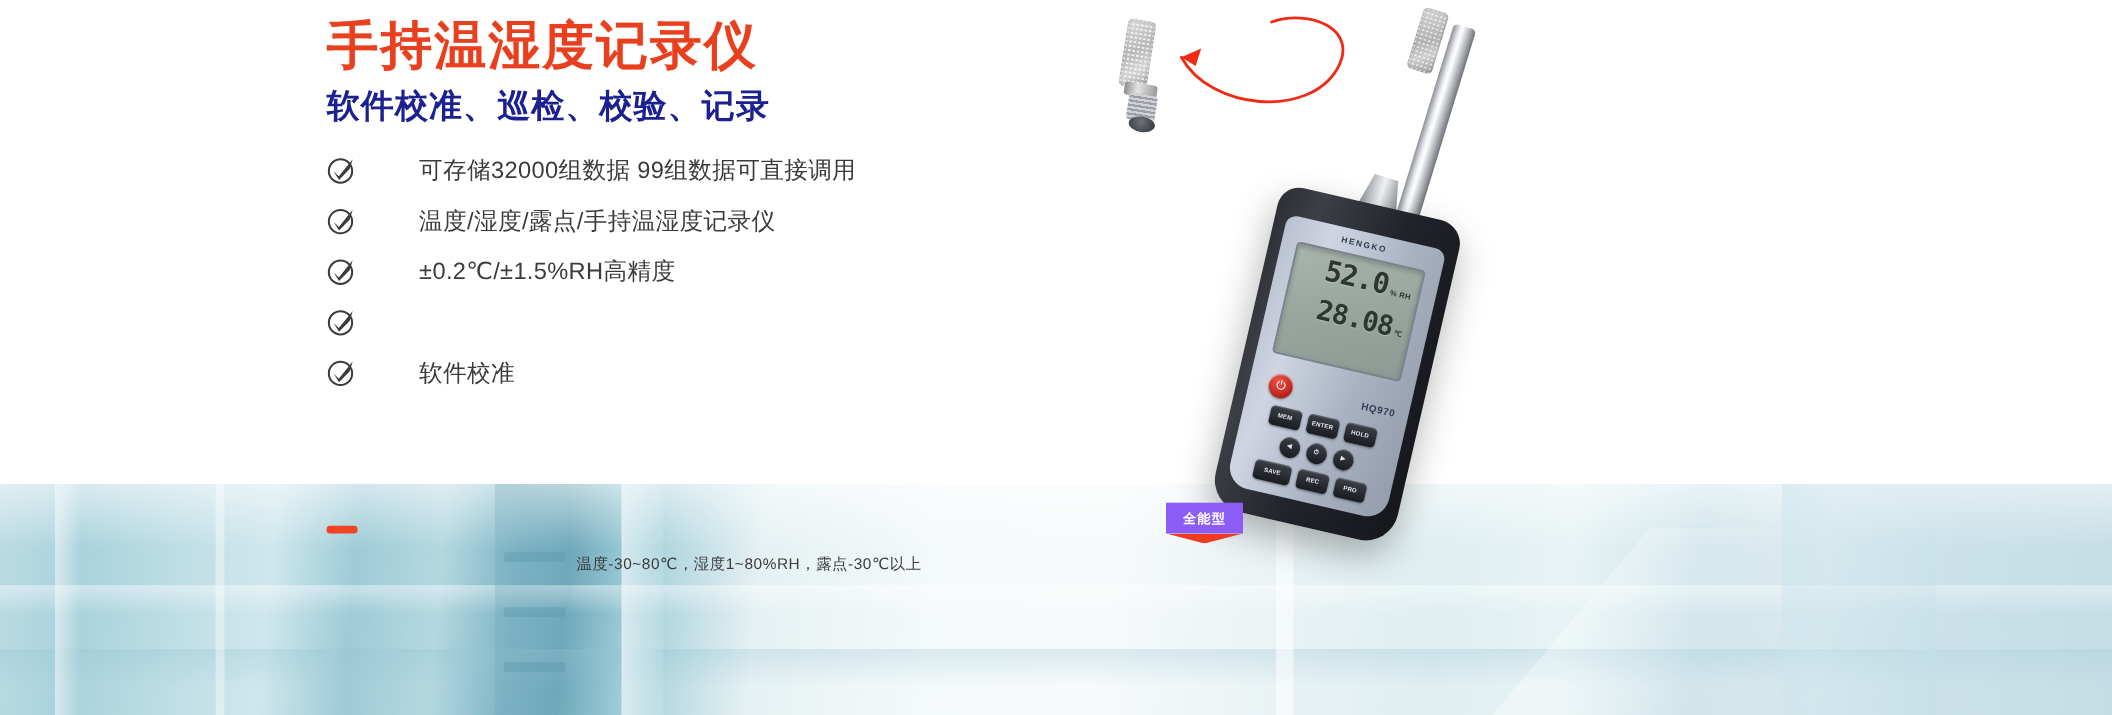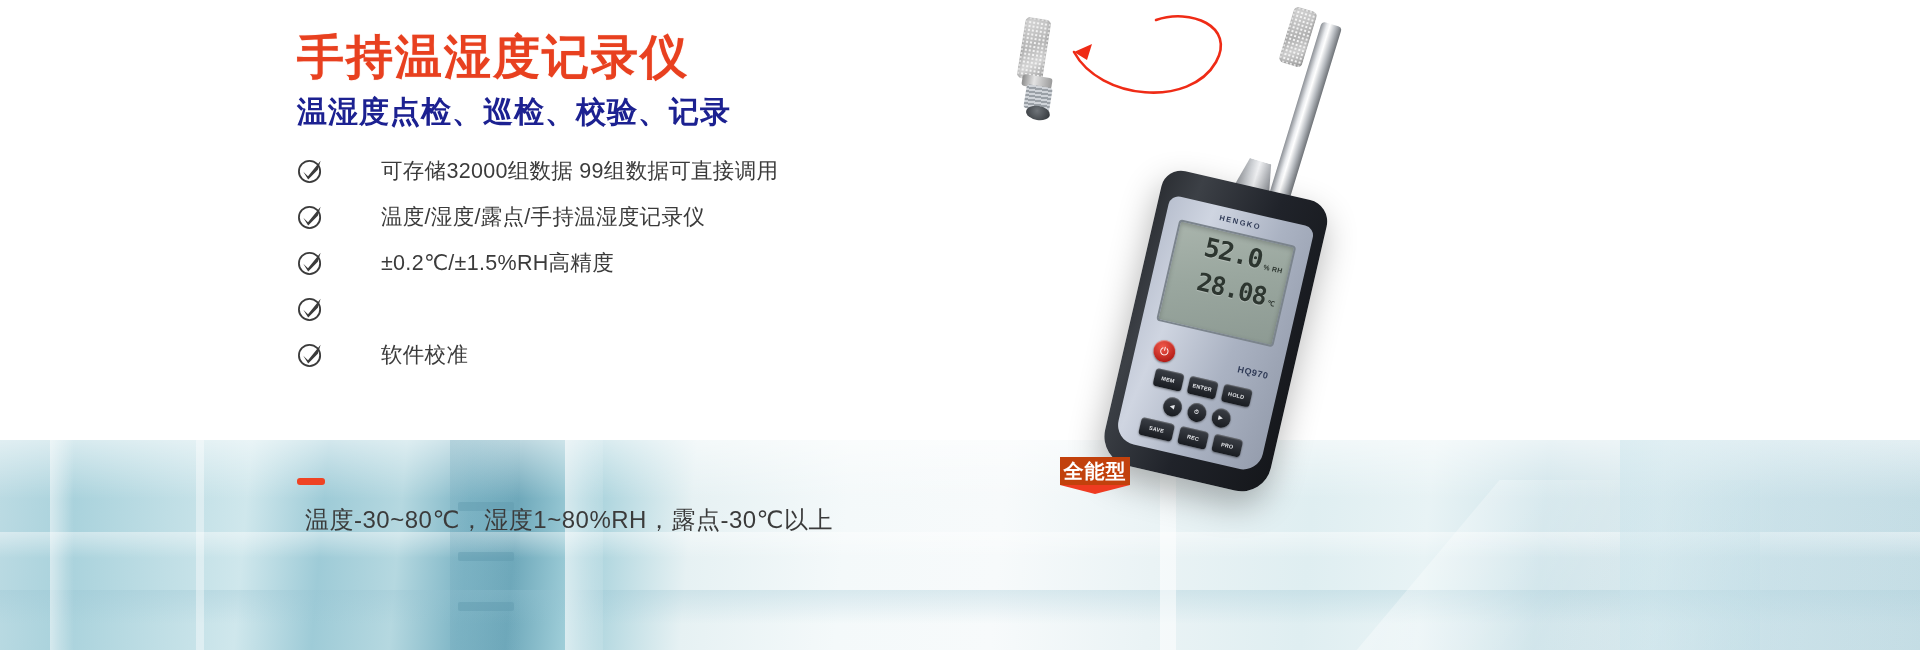--- a/index.html
+++ b/index.html
@@ -46,40 +46,40 @@
   }
   .bb-glass2 {
     position:absolute; right:0; top:0; width:300px; height:210px;
     background:linear-gradient(100deg, rgba(200,228,236,.45), rgba(255,255,255,.15));
   }
 
   
   .copy { position:absolute; left:297px; top:0; width:760px; }
 
   .title {
-    margin-top:32px;
+    margin-top:16px;
     font-size:47px; line-height:1.08; font-weight:bold;
     color:#e8401f; letter-spacing:2px;
     text-shadow:0 0 1px rgba(232,64,31,.4);
   }
   .subtitle {
     margin-top:9px;
     font-size:30px; font-weight:bold; color:#1c2191; letter-spacing:1px;
   }
 
   .features { margin-top:17px; }
   .feature { display:flex; align-items:center; height:41px; margin-bottom:5px; }
   .feature .ck { width:27px; height:27px; flex:0 0 27px; margin-right:17px; position:relative; }
   .feature .txt { font-size:21.5px; color:#3b3b3b; letter-spacing:.3px; white-space:nowrap;margin-left:40px; }
 
   
   .rec { position:absolute; left:297px; top:478px; width:760px; }
   .rec-dash { width:28px; height:7px; border-radius:3px; background:#ef4323; margin-bottom:19px; }
   .rec-l1 { font-size:21px; color:#3b3b3b; letter-spacing:.5px; }
-  .rec-l2 { font-size:24px; color:#3b3b3b; letter-spacing:.5px; margin-top:12px; padding-left:8px; }
+  .rec-l2 { font-size:14px; color:#3b3b3b; letter-spacing:.5px; margin-top:12px; padding-left:8px;text-align:center; }
 
   
   .probe { position:absolute; left:1012px; top:18px; width:58px; height:100px; }
   .probe .mesh {
     position:absolute; left:9px; top:0; width:26px; height:62px; border-radius:5px;
     background:
       radial-gradient(circle at 30% 20%, #f2f2f2 0 1px, transparent 1px),
       linear-gradient(145deg,#dcdcdc,#b8b8b8 45%,#d6d6d6 70%,#9d9d9d);
     background-size:4px 4px, 100% 100%;
     transform:rotate(9deg);
@@ -190,21 +190,21 @@
     background:linear-gradient(180deg,#3b3f46,#191c21);
     box-shadow:0 1px 1px rgba(255,255,255,.22) inset, 0 1px 2px rgba(0,0,0,.4);
     color:#e4e6ea; font-size:5.5px; font-weight:bold; text-align:center; line-height:18px;
     letter-spacing:.2px; overflow:hidden;
   }
   .key.round { width:19px; height:19px; border-radius:50%; line-height:19px; font-size:6px; }
   .key.wide { width:34px; }
 
   .badge {
     position:absolute; left:-10px; top:447px; width:70px; height:28px;
-    background:#c2410c; color:#fff; font-size:20px; font-weight:bold;
+    background:#8b5cf6; color:#fff; font-size:12px; font-weight:bold;
     text-align:center; line-height:28px; letter-spacing:1px;
   }
   .badge-notch {
     position:absolute; left:-10px; top:475px; width:70px; height:9px;
     background:#ee3b21;
     clip-path:polygon(0 0,100% 0,50% 100%);
   }
 </style>
 </head>
 <body>
@@ -221,21 +221,21 @@
     <div class="bb-col c5"></div>
     <div class="bb-rung" style="top:62px"></div>
     <div class="bb-rung" style="top:112px"></div>
     <div class="bb-rung" style="top:162px"></div>
     <div class="bb-glass"></div>
     <div class="bb-glass2"></div>
   </div>
 
   <div class="copy">
     <div class="title">手持温湿度记录仪</div>
-    <div class="subtitle">温湿度点检、巡检、校验、记录</div>
+    <div class="subtitle">软件校准、巡检、校验、记录</div>
 
     <div class="features">
 
       <div class="feature">
         <span class="ck">
           <svg viewBox="0 0 28 28" width="27" height="27">
             <circle cx="13" cy="15" r="11" fill="none" stroke="#3b3b3b" stroke-width="1.9"></circle>
             <path d="M6.5 15.2 L11.4 20 L24.5 3.8 L21.6 13.2 L11.6 23.4 Z" fill="#3b3b3b"></path>
           </svg>
         </span>

